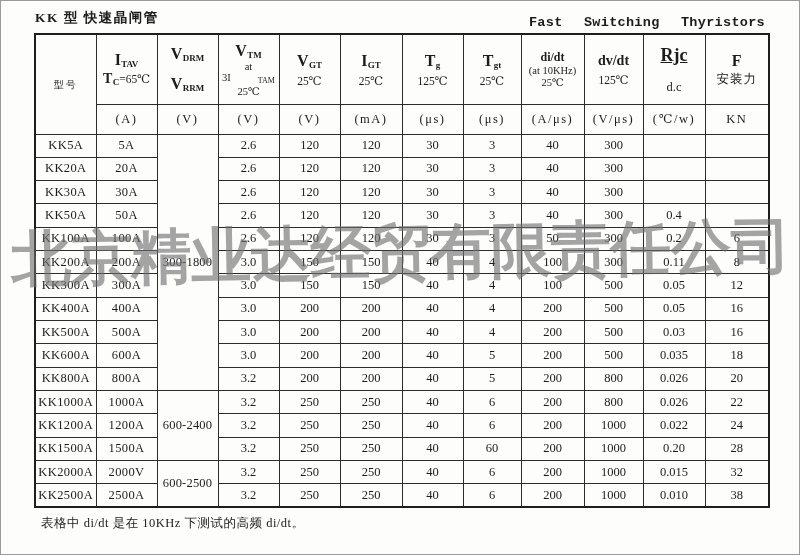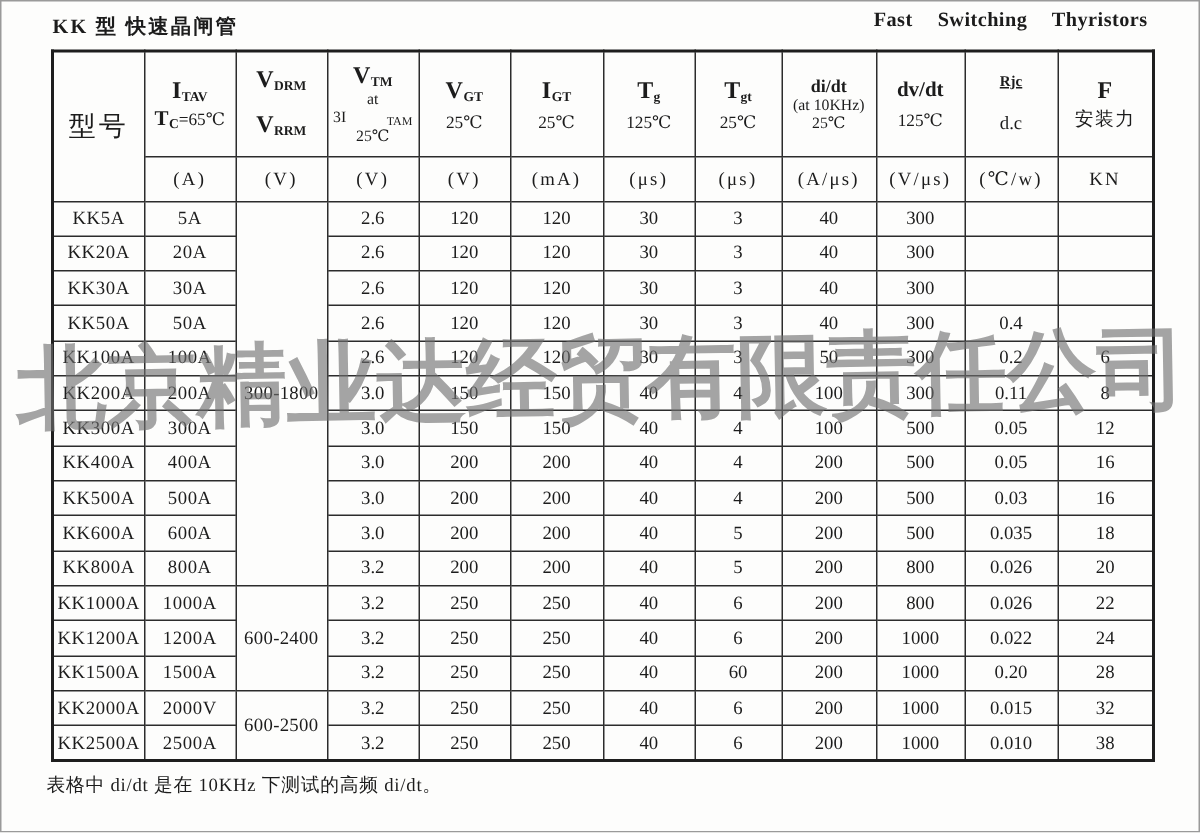--- a/index.html
+++ b/index.html
@@ -16,22 +16,22 @@
     background:#fdfdfc;
     border:1px solid #9a9a9a;
     box-sizing:border-box;
     padding-left:24px;
   }
   .title-cn{
     position:absolute;left:34px;top:8px;
     font-size:13.5px;font-weight:bold;letter-spacing:1.5px;
   }
   .title-en{
-    position:absolute;right:34px;top:4px;
-    font-size:13.5px;font-weight:bold;word-spacing:13px;letter-spacing:0.3px;
+    position:absolute;right:34px;top:14px;
+    font-size:13.5px;font-weight:bold;word-spacing:13px;letter-spacing:0.3px;font-family:Liberation Mono, monospace;
   }
   table.spec{
     position:absolute;left:33px;top:32px;
     width:734px;height:475px;
     border-collapse:collapse;table-layout:fixed;
     background:transparent;
   }
   table.spec th, table.spec td{
     border:1px solid #2c2c2c;
     padding:0;text-align:center;vertical-align:middle;
@@ -42,37 +42,37 @@
   table.spec{border:2px solid #1e1e1e;}
   tr.hdr-main{height:70px;}
   tr.hdr-units{height:30px;}
   tbody tr{height:23px;}
   .sym{font-size:16px;font-weight:bold;letter-spacing:0.3px;}
   .sym sub, sub.s{font-size:9px;font-weight:bold;vertical-align:-2px;letter-spacing:0;}
   .hline{line-height:1.25;}
   .cond{font-size:11.5px;}
   .small-note{font-size:10.5px;line-height:1.1;}
   .temp{font-size:11.5px;margin-top:3px;}
-  .model-hdr{font-size:18px;letter-spacing:2px;text-align:right;}
+  .model-hdr{font-size:10px;letter-spacing:2px;text-align:right;}
   .cn{font-size:12.5px;letter-spacing:1px;}
   .units{font-size:11px;letter-spacing:1.5px;}
   td.model{letter-spacing:0.4px;}
   td.vdrm{font-size:12px;letter-spacing:0.2px;margin-top:19px;}
   .gap6{margin-top:14px;font-family:Liberation Serif, serif;}
   .gap10{margin-top:10px;}
   .watermark{
     position:absolute;left:0;top:222px;width:800px;
     font-size:60px;line-height:1;white-space:nowrap;text-align:center;
     color:#6f6f6f;opacity:0.62;letter-spacing:0px;
     transform:rotate(-1deg);
     z-index:6;pointer-events:none;
     font-weight:bold;
   }
   .footnote{
-    position:absolute;left:30px;top:514px;
+    position:absolute;left:40px;top:514px;
     font-size:12.5px;letter-spacing:0.5px;
   }
 </style>
 </head>
 <body>
 
 <div class="page">
 
   <div class="title-cn">KK 型  快速晶闸管</div>
   <div class="title-en">Fast Switching Thyristors</div>
@@ -129,21 +129,21 @@
         <th>
           <div class="hline" style="font-size:12px;font-weight:bold;">di/dt</div>
           <div class="small-note">(at 10KHz)</div>
           <div class="small-note">25℃</div>
         </th>
         <th>
           <div class="hline" style="font-size:14px;font-weight:bold;">dv/dt</div>
           <div class="temp">125℃</div>
         </th>
         <th>
-          <div class="hline" style="font-size:10px;font-weight:bold;text-decoration:underline;">Rjc</div>
+          <div class="hline" style="font-size:18px;font-weight:bold;text-decoration:underline;">Rjc</div>
           <div class="temp gap6" style="font-size:12.5px;">d.c</div>
         </th>
         <th>
           <div class="hline"><span class="sym">F</span></div>
           <div class="cn">安装力</div>
         </th>
       </tr>
       <tr class="hdr-units">
         <th class="units">(A)</th>
         <th class="units">(V)</th>

